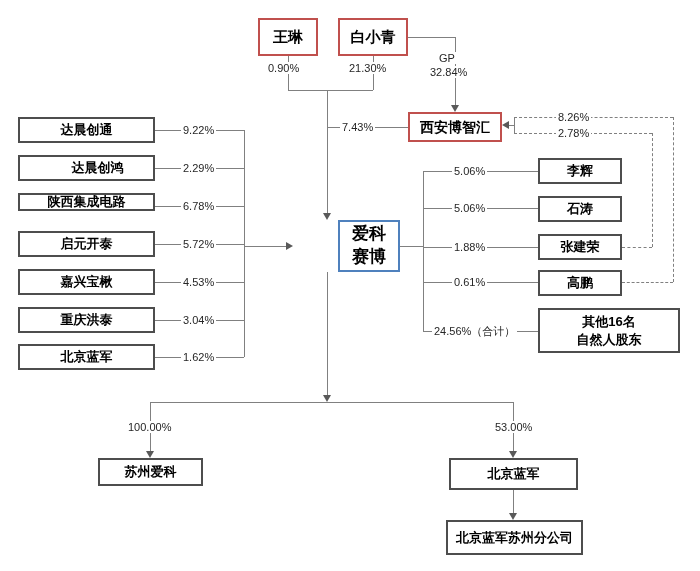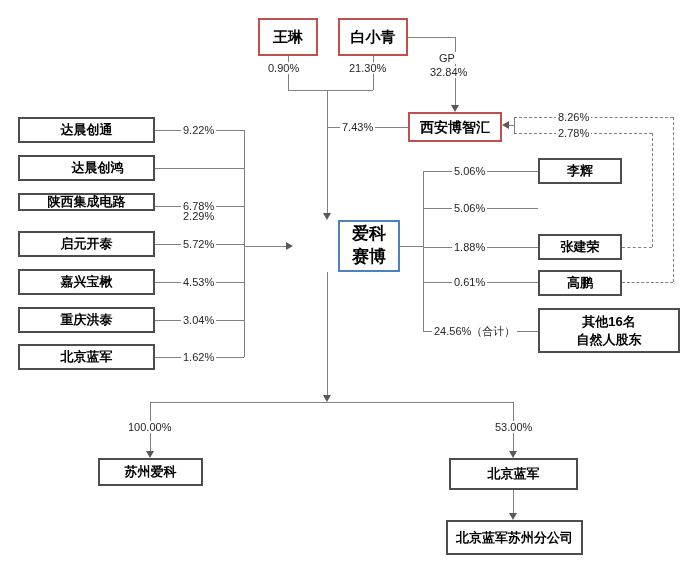--- a/index.html
+++ b/index.html
@@ -94,28 +94,29 @@
   <div class="hline" style="left:155px;top:206px;width:89px;"></div>
   <div class="hline" style="left:155px;top:244px;width:89px;"></div>
   <div class="hline" style="left:155px;top:282px;width:89px;"></div>
   <div class="hline" style="left:155px;top:320px;width:89px;"></div>
   <div class="hline" style="left:155px;top:357px;width:89px;"></div>
   <div class="vline" style="left:244px;top:130px;height:227px;"></div>
   <div class="hline" style="left:244px;top:246px;width:43px;"></div>
   <div class="arrow-right" style="left:286px;top:242px;"></div>
 
   <div class="pct" style="left:181px;top:124px;">9.22%</div>
-  <div class="pct" style="left:181px;top:162px;margin-top:48px;">2.29%</div>
+  <div class="pct" style="left:181px;top:162px;">2.29%</div>
   <div class="pct" style="left:181px;top:200px;">6.78%</div>
   <div class="pct" style="left:181px;top:238px;">5.72%</div>
   <div class="pct" style="left:181px;top:276px;">4.53%</div>
   <div class="pct" style="left:181px;top:314px;">3.04%</div>
   <div class="pct" style="left:181px;top:351px;">1.62%</div>
 
   <div class="box" style="left:538px;top:158px;width:84px;height:26px;">李辉</div>
+  <div class="box" style="left:538px;top:196px;width:84px;height:26px;">石涛</div>
   <div class="box" style="left:538px;top:234px;width:84px;height:26px;">张建荣</div>
   <div class="box" style="left:538px;top:270px;width:84px;height:26px;">高鹏</div>
   <div class="box" style="left:538px;top:308px;width:142px;height:45px;flex-direction:column;">
     <span>其他16名</span>
     <span>自然人股东</span>
   </div>
 
   <div class="hline" style="left:423px;top:171px;width:115px;"></div>
   <div class="hline" style="left:423px;top:208px;width:115px;"></div>
   <div class="hline" style="left:423px;top:247px;width:115px;"></div>

